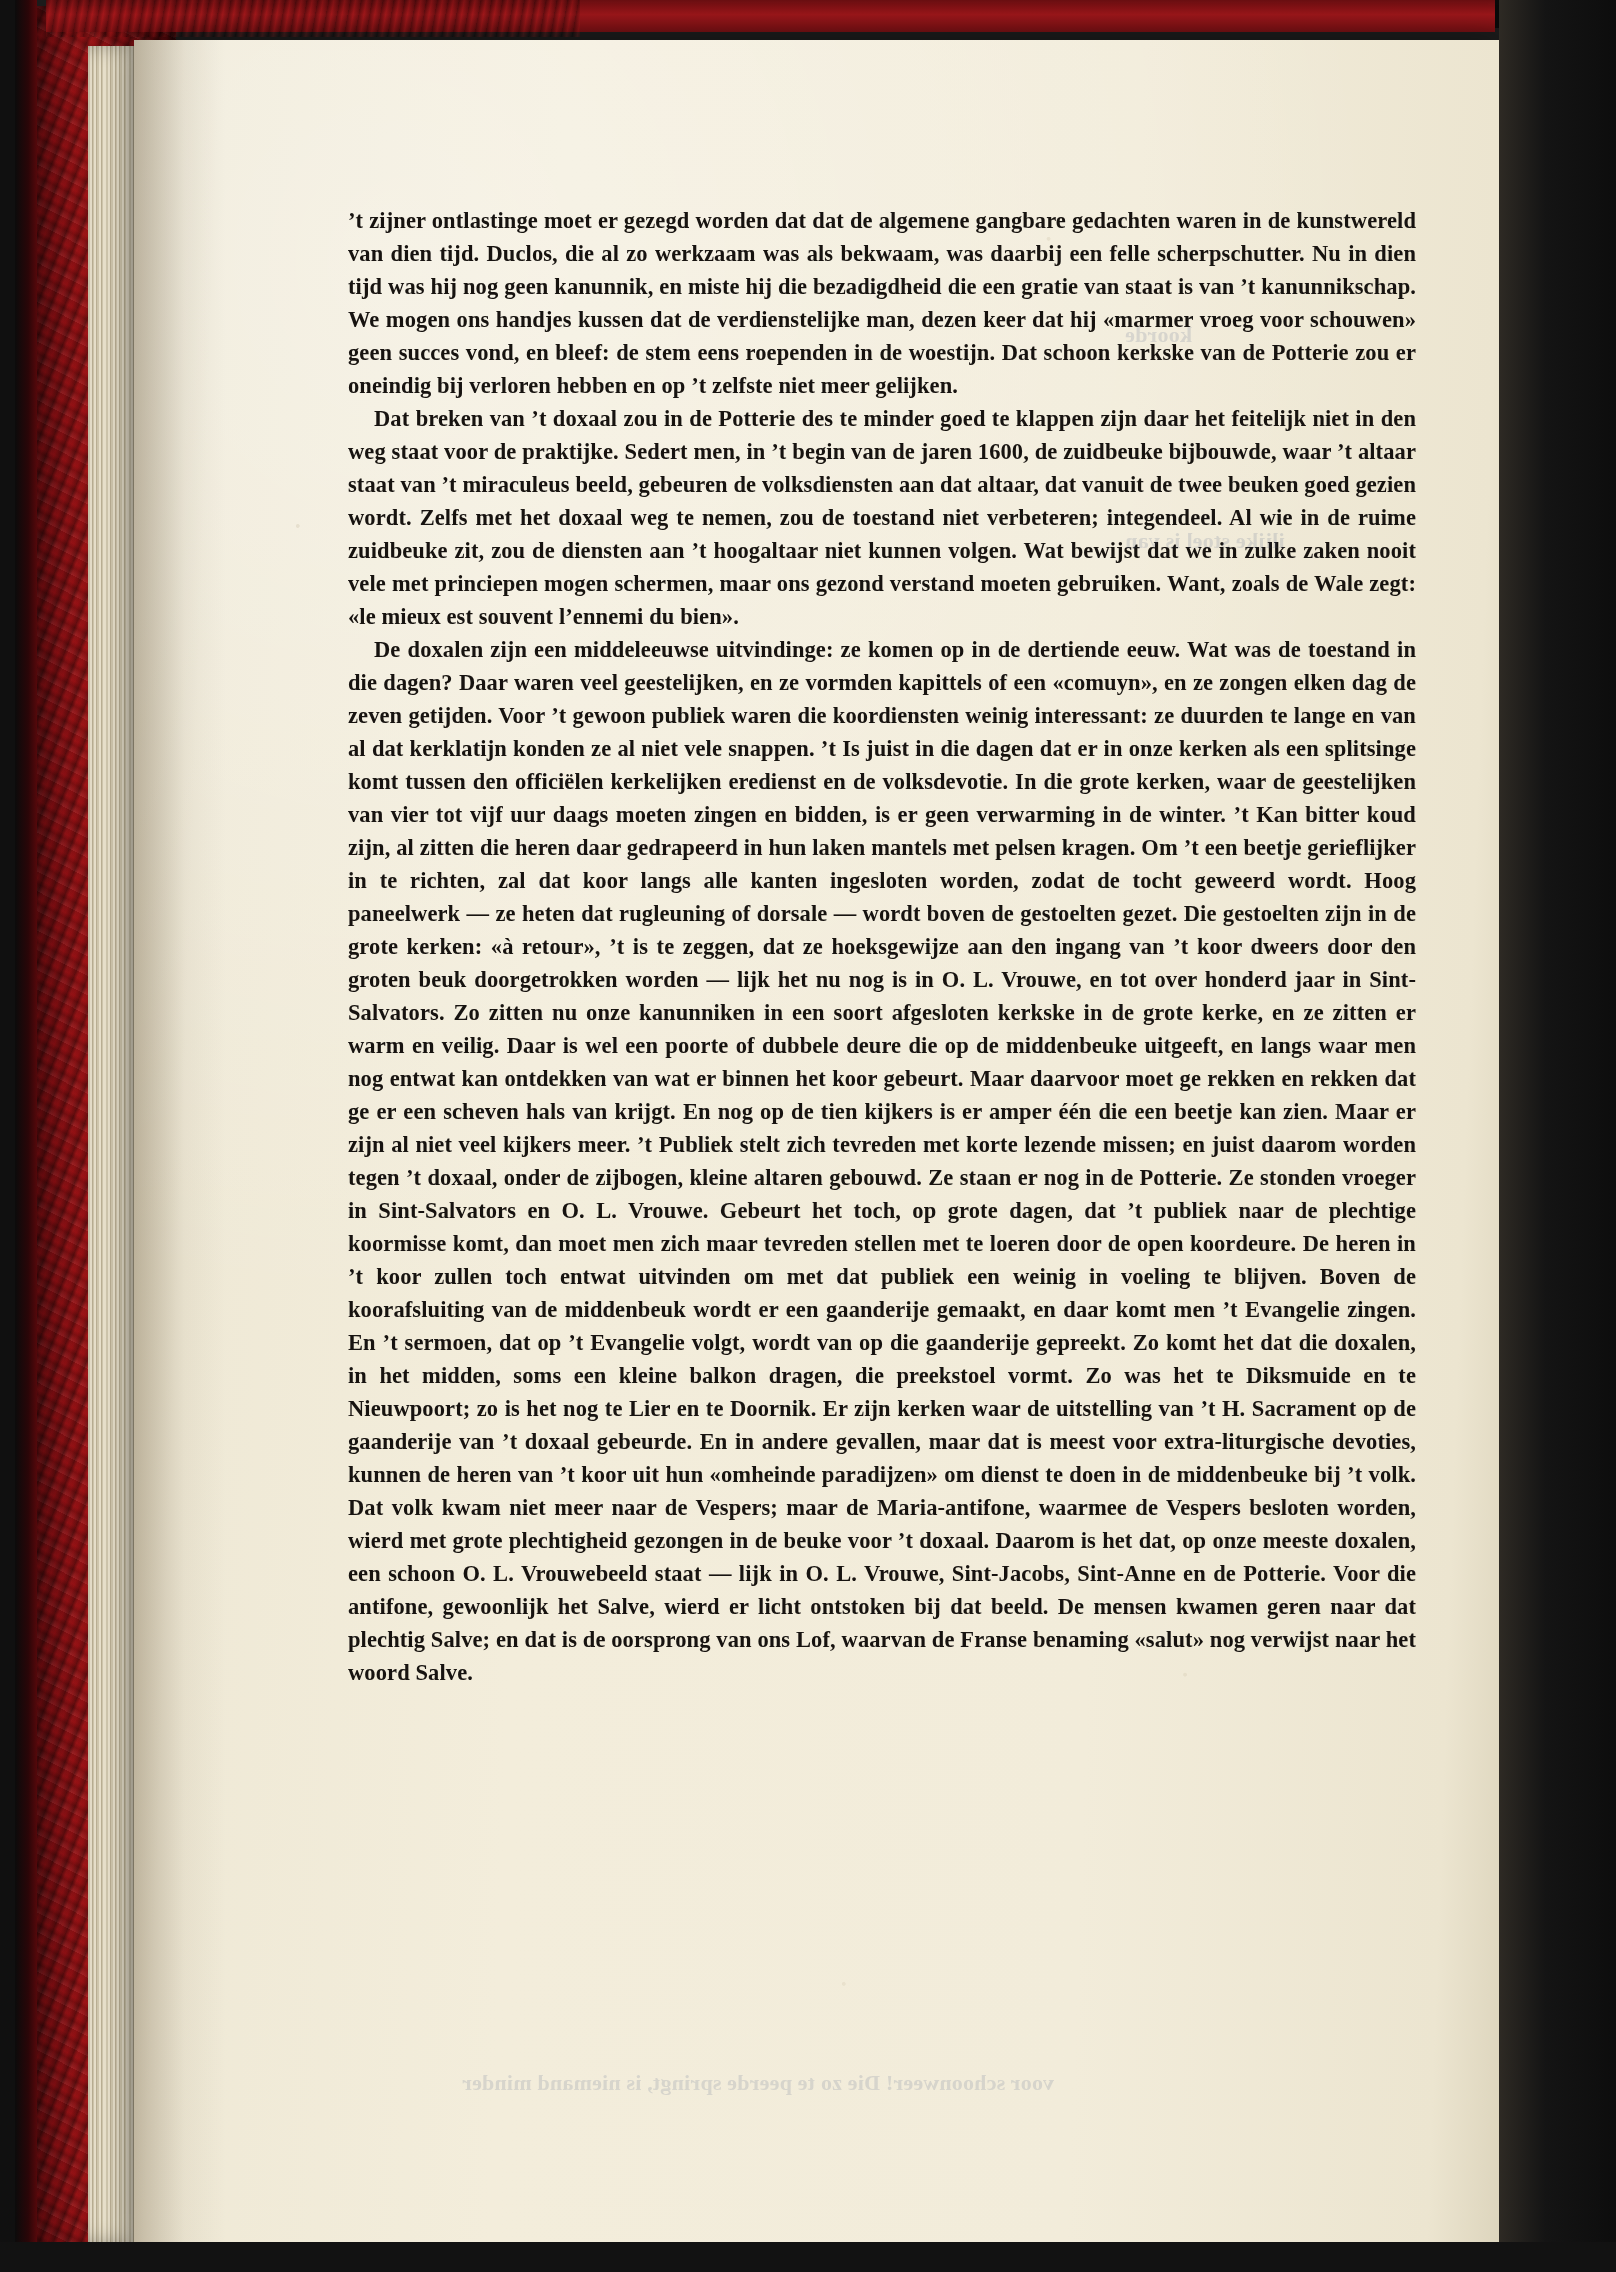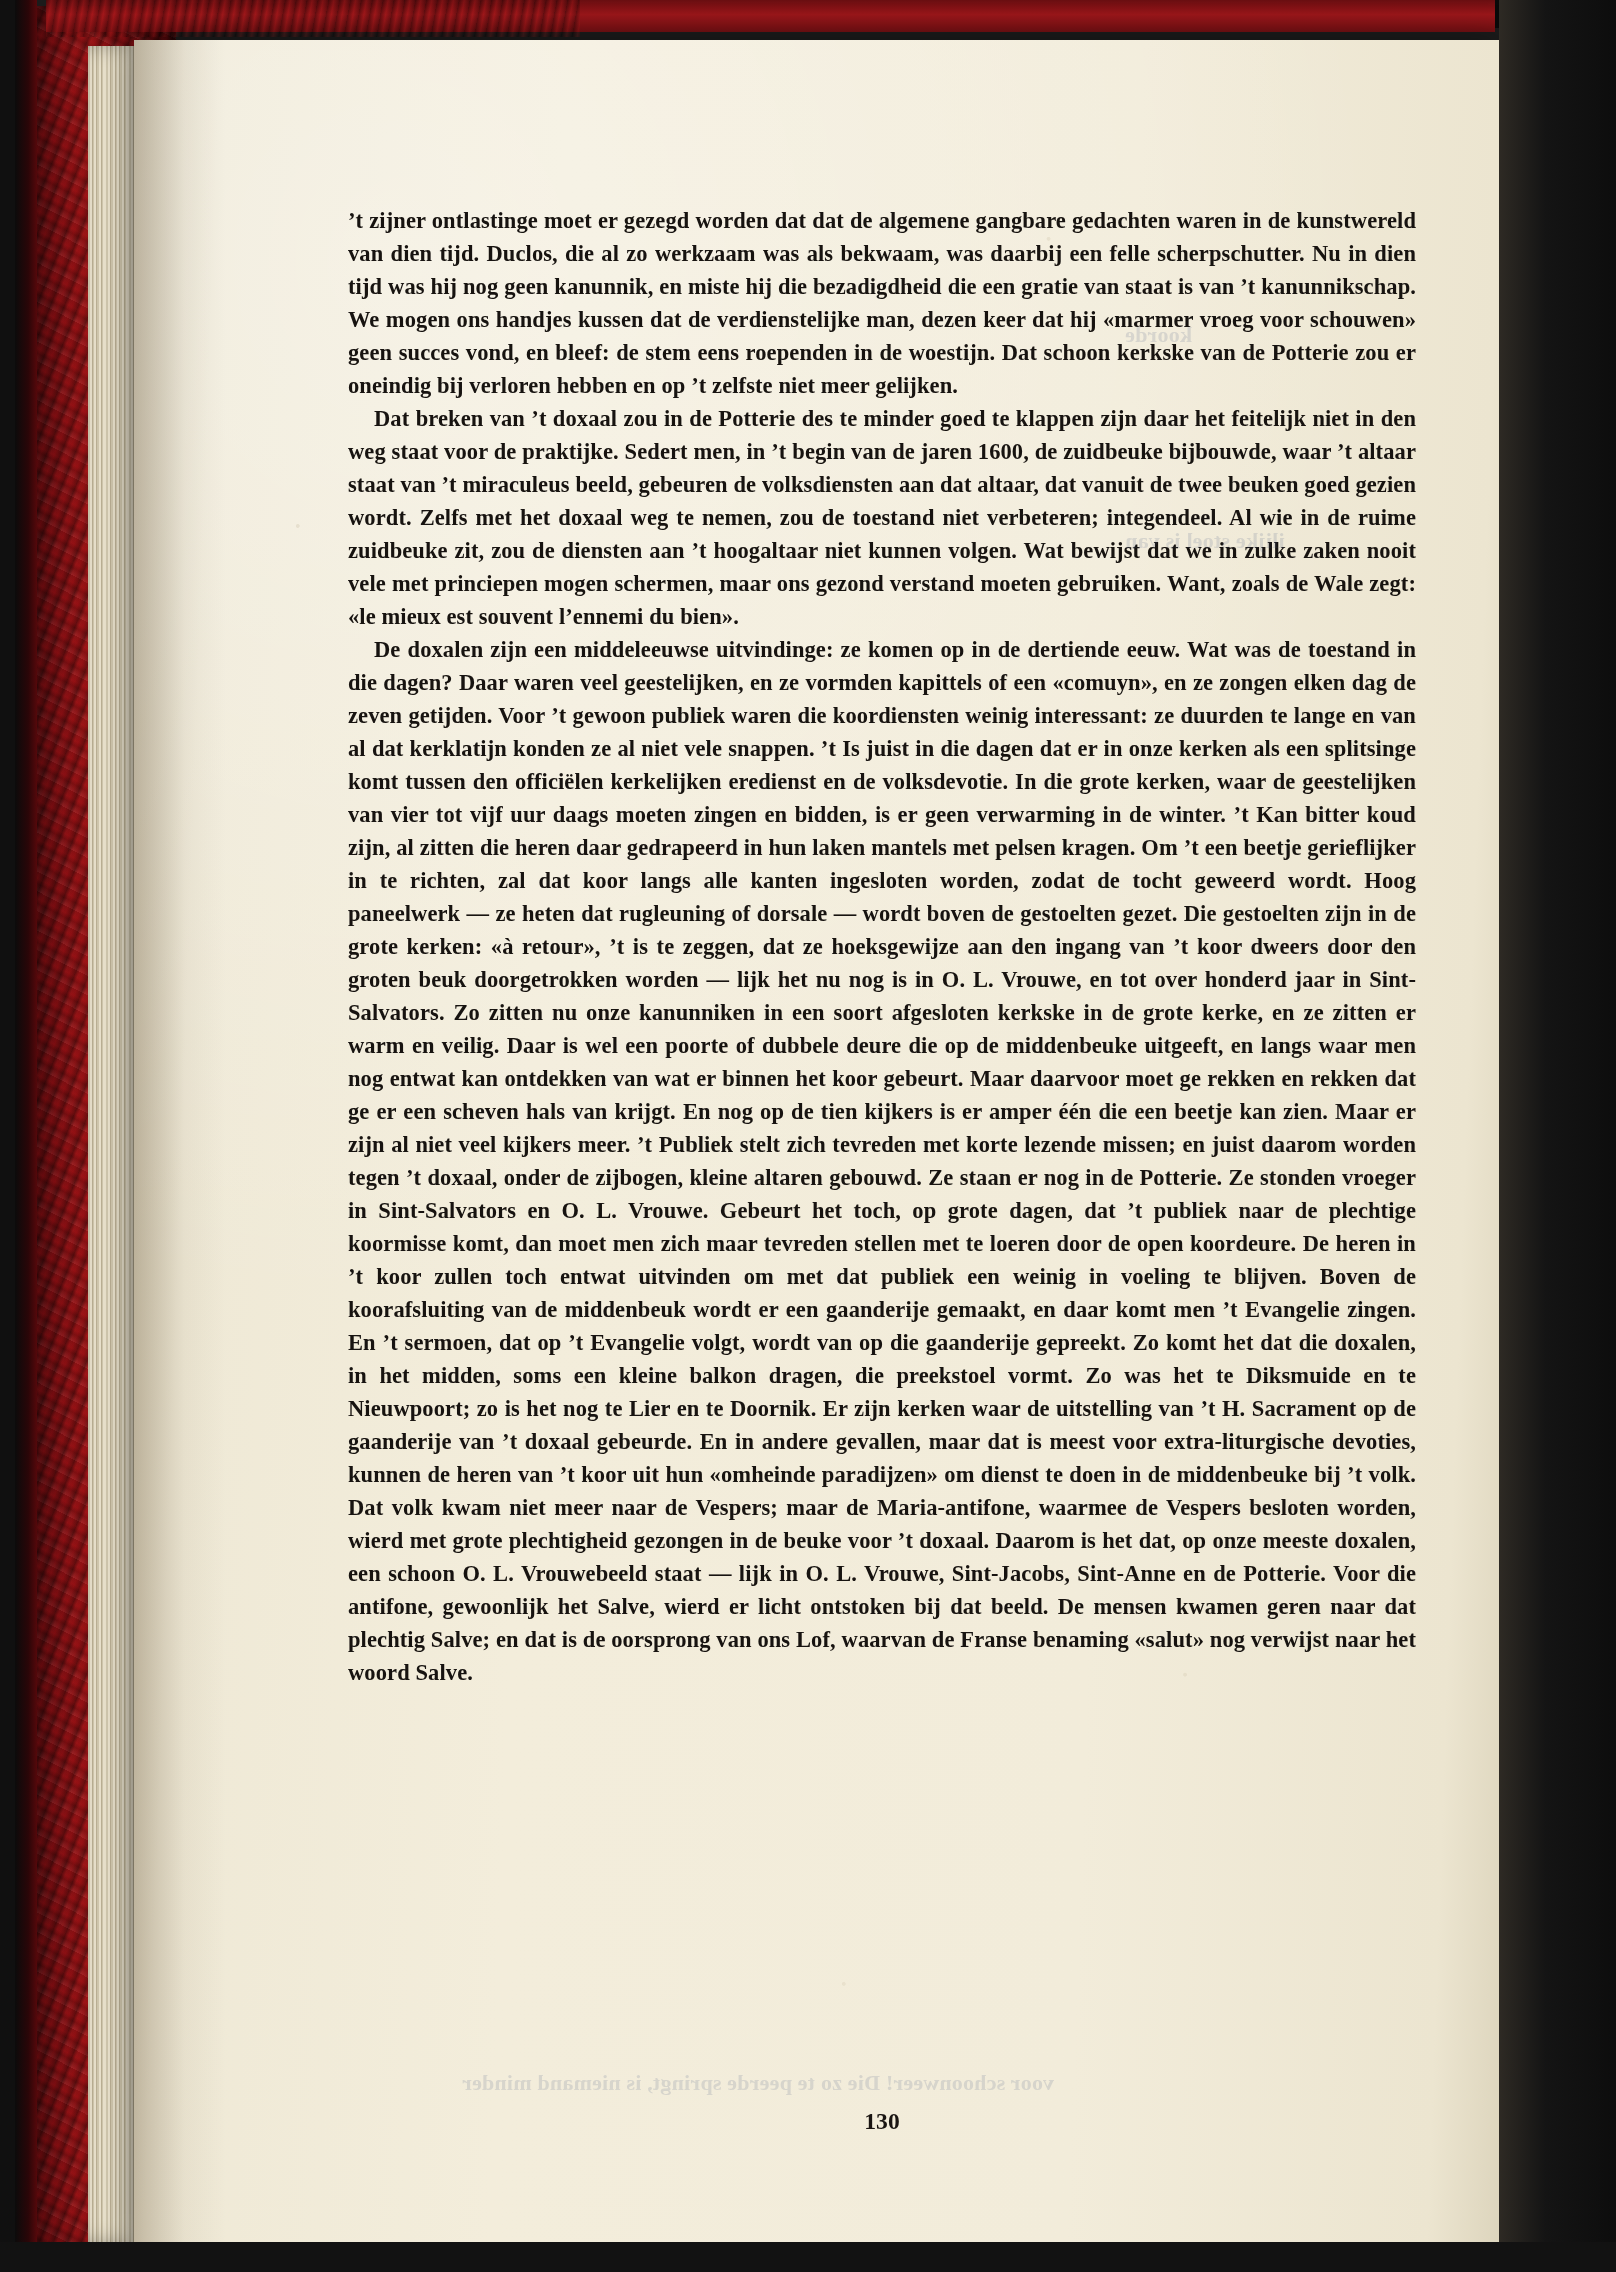--- a/index.html
+++ b/index.html
@@ -219,20 +219,19 @@
     <div class="textblock">
       <p>’t zijner ontlastinge moet er gezegd worden dat dat de algemene gangbare gedachten waren in de kunstwereld van dien tijd. Duclos, die al zo werkzaam was als bekwaam, was daarbij een felle scherpschutter. Nu in dien tijd was hij nog geen kanunnik, en miste hij die bezadigdheid die een gratie van staat is van ’t kanunnikschap. We mogen ons handjes kussen dat de verdienstelijke man, dezen keer dat hij «marmer vroeg voor schouwen» geen succes vond, en bleef: de stem eens roependen in de woestijn. Dat schoon kerkske van de Potterie zou er oneindig bij verloren hebben en op ’t zelfste niet meer gelijken.</p>
       <p>Dat breken van ’t doxaal zou in de Potterie des te minder goed te klappen zijn daar het feitelijk niet in den weg staat voor de praktijke. Sedert men, in ’t begin van de jaren 1600, de zuidbeuke bijbouwde, waar ’t altaar staat van ’t miraculeus beeld, gebeuren de volksdiensten aan dat altaar, dat vanuit de twee beuken goed gezien wordt. Zelfs met het doxaal weg te nemen, zou de toestand niet verbeteren; integendeel. Al wie in de ruime zuidbeuke zit, zou de diensten aan ’t hoogaltaar niet kunnen volgen. Wat bewijst dat we in zulke zaken nooit vele met princiepen mogen schermen, maar ons gezond verstand moeten gebruiken. Want, zoals de Wale zegt: «le mieux est souvent l’ennemi du bien».</p>
       <p>De doxalen zijn een middeleeuwse uitvindinge: ze komen op in de dertiende eeuw. Wat was de toestand in die dagen? Daar waren veel geestelijken, en ze vormden kapittels of een «comuyn», en ze zongen elken dag de zeven getijden. Voor ’t gewoon publiek waren die koordiensten weinig interessant: ze duurden te lange en van al dat kerklatijn konden ze al niet vele snappen. ’t Is juist in die dagen dat er in onze kerken als een splitsinge komt tussen den officiëlen kerkelijken eredienst en de volksdevotie. In die grote kerken, waar de geestelijken van vier tot vijf uur daags moeten zingen en bidden, is er geen verwarming in de winter. ’t Kan bitter koud zijn, al zitten die heren daar gedrapeerd in hun laken mantels met pelsen kragen. Om ’t een beetje gerieflijker in te richten, zal dat koor langs alle kanten ingesloten worden, zodat de tocht geweerd wordt. Hoog paneelwerk — ze heten dat rugleuning of dorsale — wordt boven de gestoelten gezet. Die gestoelten zijn in de grote kerken: «à retour», ’t is te zeggen, dat ze hoeksgewijze aan den ingang van ’t koor dweers door den groten beuk doorgetrokken worden — lijk het nu nog is in O. L. Vrouwe, en tot over honderd jaar in Sint-Salvators. Zo zitten nu onze kanunniken in een soort afgesloten kerkske in de grote kerke, en ze zitten er warm en veilig. Daar is wel een poorte of dubbele deure die op de middenbeuke uitgeeft, en langs waar men nog entwat kan ontdekken van wat er binnen het koor gebeurt. Maar daarvoor moet ge rekken en rekken dat ge er een scheven hals van krijgt. En nog op de tien kijkers is er amper één die een beetje kan zien. Maar er zijn al niet veel kijkers meer. ’t Publiek stelt zich tevreden met korte lezende missen; en juist daarom worden tegen ’t doxaal, onder de zijbogen, kleine altaren gebouwd. Ze staan er nog in de Potterie. Ze stonden vroeger in Sint-Salvators en O. L. Vrouwe. Gebeurt het toch, op grote dagen, dat ’t publiek naar de plechtige koormisse komt, dan moet men zich maar tevreden stellen met te loeren door de open koordeure. De heren in ’t koor zullen toch entwat uitvinden om met dat publiek een weinig in voeling te blijven. Boven de koorafsluiting van de middenbeuk wordt er een gaanderije gemaakt, en daar komt men ’t Evangelie zingen. En ’t sermoen, dat op ’t Evangelie volgt, wordt van op die gaanderije gepreekt. Zo komt het dat die doxalen, in het midden, soms een kleine balkon dragen, die preekstoel vormt. Zo was het te Diksmuide en te Nieuwpoort; zo is het nog te Lier en te Doornik. Er zijn kerken waar de uitstelling van ’t H. Sacrament op de gaanderije van ’t doxaal gebeurde. En in andere gevallen, maar dat is meest voor extra-liturgische devoties, kunnen de heren van ’t koor uit hun «omheinde paradijzen» om dienst te doen in de middenbeuke bij ’t volk. Dat volk kwam niet meer naar de Vespers; maar de Maria-antifone, waarmee de Vespers besloten worden, wierd met grote plechtigheid gezongen in de beuke voor ’t doxaal. Daarom is het dat, op onze meeste doxalen, een schoon O. L. Vrouwebeeld staat — lijk in O. L. Vrouwe, Sint-Jacobs, Sint-Anne en de Potterie. Voor die antifone, gewoonlijk het Salve, wierd er licht ontstoken bij dat beeld. De mensen kwamen geren naar dat plechtig Salve; en dat is de oorsprong van ons Lof, waarvan de Franse benaming «salut» nog verwijst naar het woord Salve.</p>
     </div>
 
     <div class="ghost g1">koorde</div>
     <div class="ghost g2">ilijke stoel is van</div>
     <div class="ghost g3">voor schoonweer! Die zo te peerde springt, is niemand minder</div>
 
-    <div class="folio">130</div>
   </div>
 
   <div class="gutter"></div>
   <div class="right-dark"></div>
   <div class="bottom-dark"></div>
 </div>
 
 
 </body></html>

